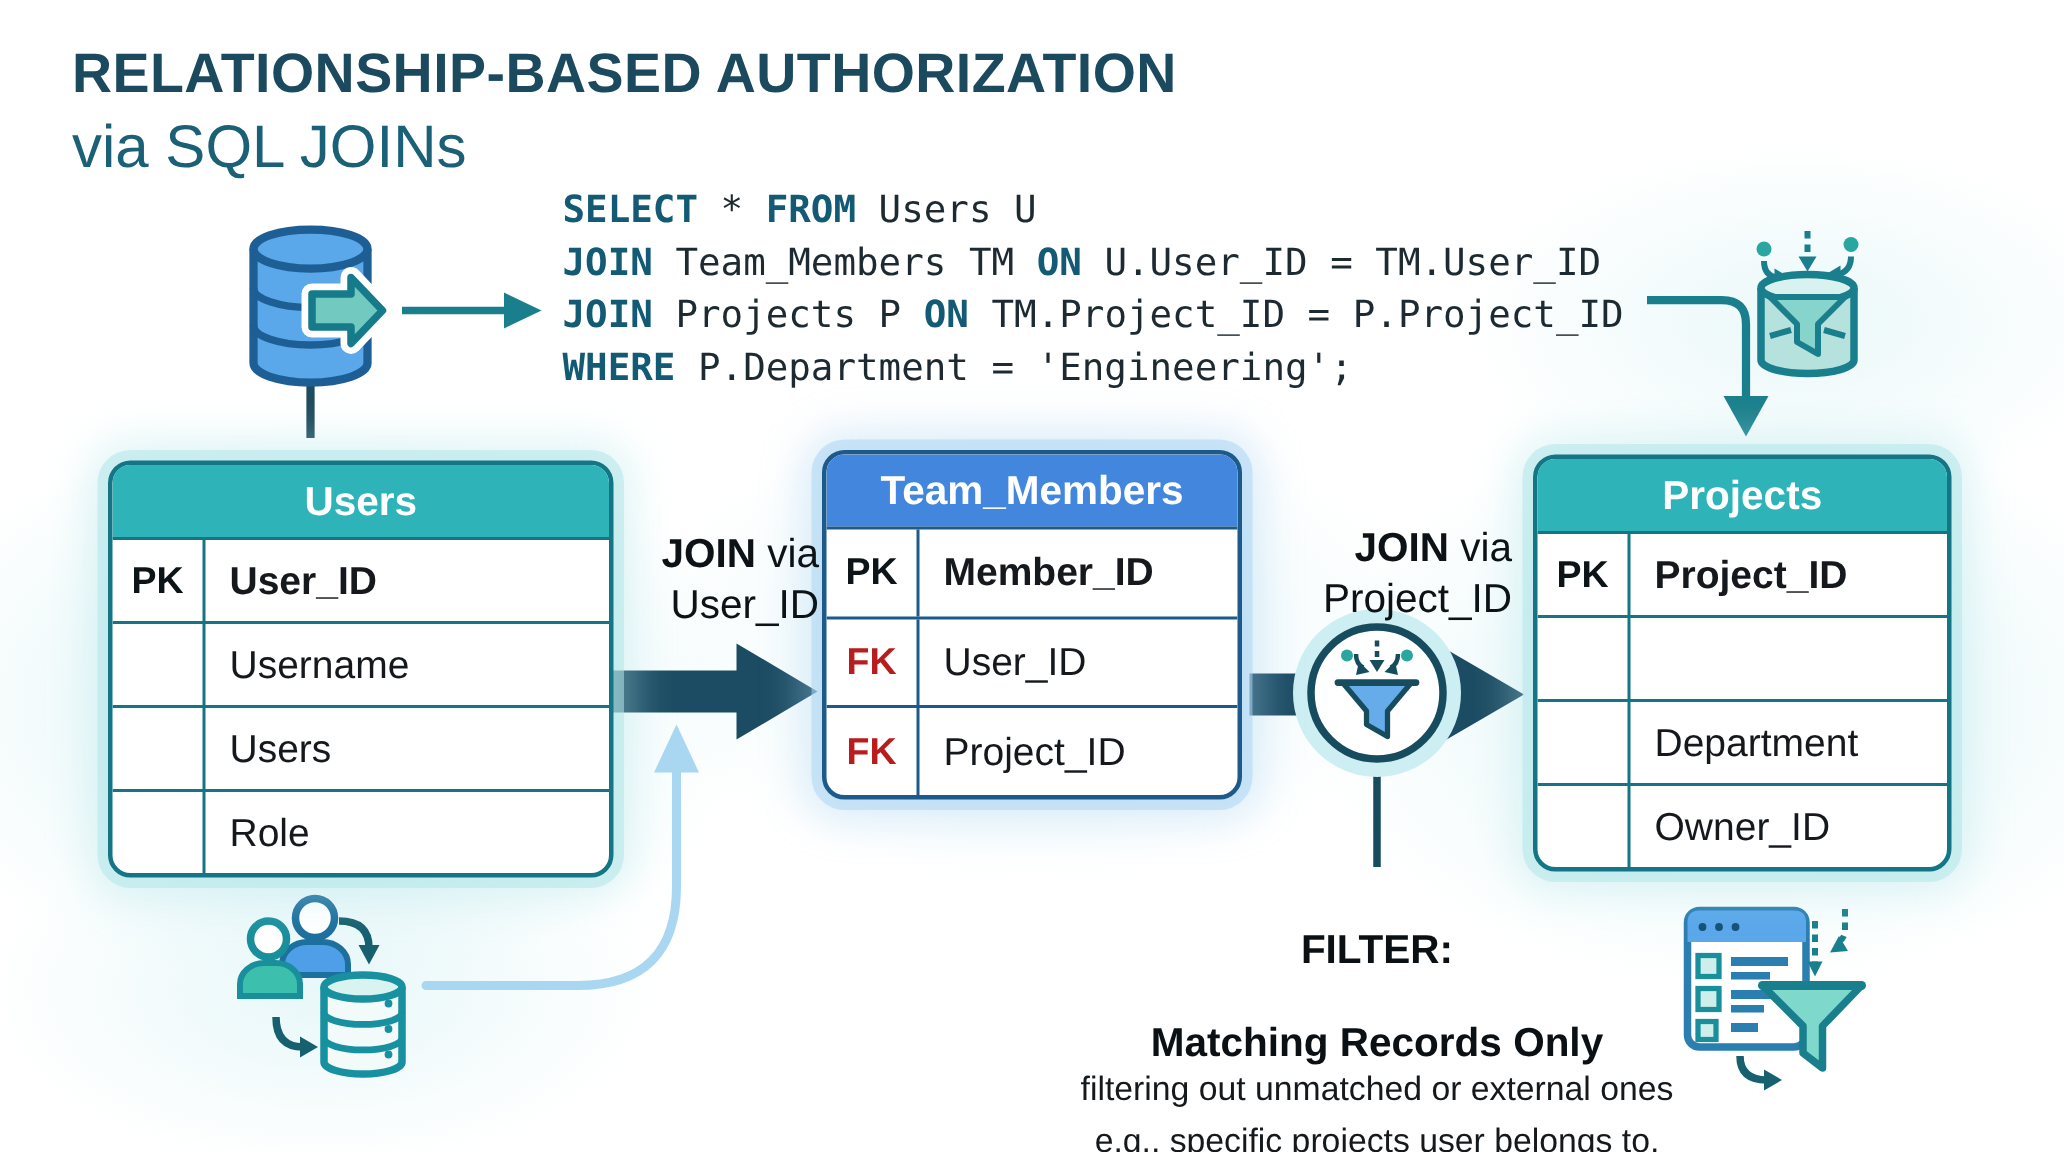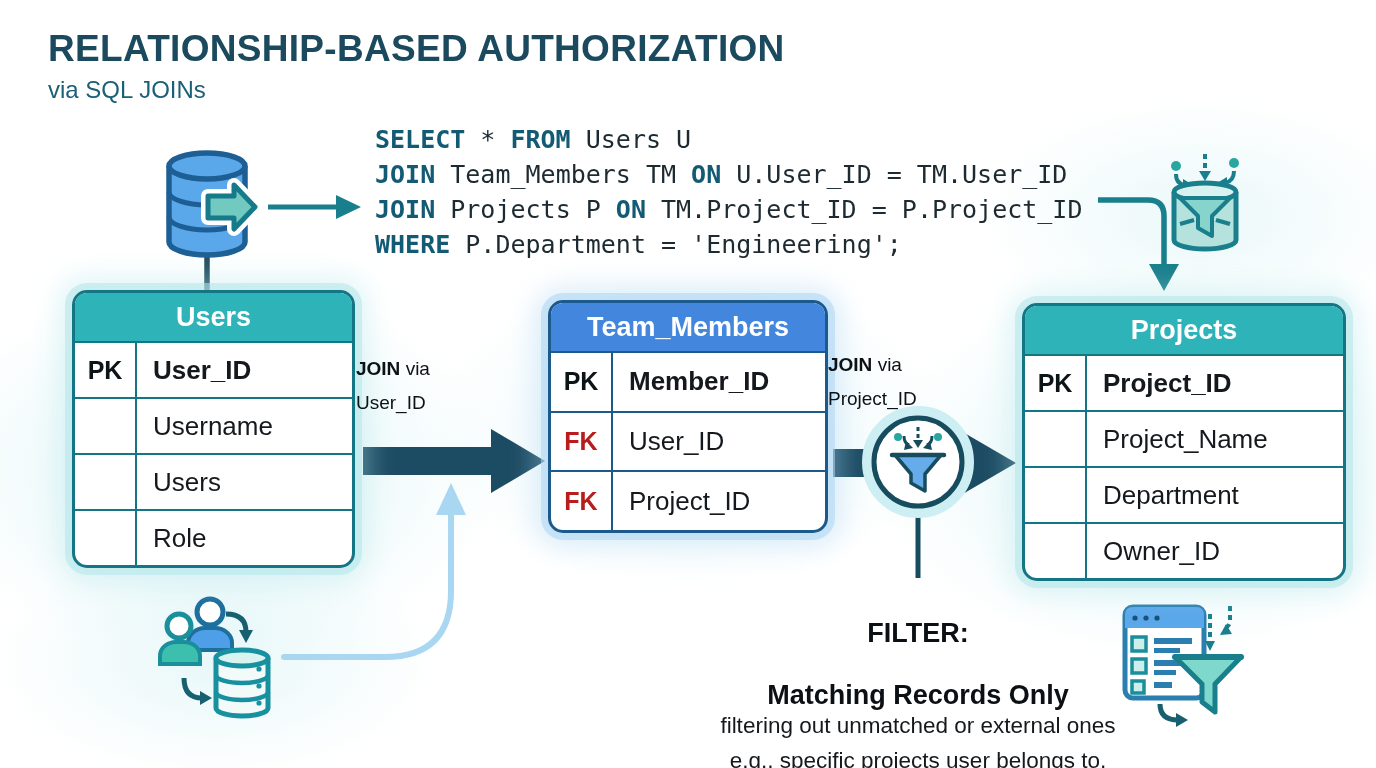--- a/index.html
+++ b/index.html
@@ -12,21 +12,21 @@
       radial-gradient(380px 230px at 688px 430px, rgba(197,236,240,.38), rgba(255,255,255,0) 70%),
       radial-gradient(320px 170px at 1200px 215px, rgba(197,236,240,.35), rgba(255,255,255,0) 70%),
       radial-gradient(320px 170px at 215px 660px, rgba(197,236,240,.4), rgba(255,255,255,0) 70%),
       #ffffff;
   }
   .title {
     position:absolute; left:48px; top:28px; font-size:37px; font-weight:800;
     letter-spacing:.3px; color:var(--title,#1b4a5e); white-space:nowrap;
   }
   .subtitle {
-    position:absolute; left:48px; top:76px; font-size:24px; font-weight:400;
+    position:absolute; left:48px; top:76px; font-size:40px; font-weight:400;
     color:var(--subtitle,#1a6076);
   }
   .sql {
     position:absolute; left:375px; top:122px;
     font-family:"DejaVu Sans Mono", monospace; font-size:25px; line-height:35px;
     color:var(--sql-text,#1d2a31); white-space:pre;
   }
   .sql .kw { font-weight:700; color:var(--sql-keyword,#135a74); }
 
   .db-table {
@@ -50,25 +50,25 @@
     width:60px; flex:0 0 60px; display:flex; align-items:center; justify-content:center;
     border-right:2.5px solid var(--teal-border,#147585);
     font-size:25px; font-weight:700; color:#0d1418;
   }
   .db-table.blue .db-key { border-right-color:var(--blue-border,#1c5a8c); }
   .db-key.fk { color:#b91c1c; }
   .db-field { flex:1; display:flex; align-items:center; padding-left:16px;
     font-size:26px; color:#15191d; }
   .db-field.bold { font-weight:700; }
 
-  #table-users    { left:72px;  top:290px; width:283px; height:278px; }
+  #table-users    { left:72px;  top:307px; width:337px; height:278px; }
   #table-team     { left:548px; top:300px; width:280px; height:233px; }
-  #table-projects { left:1022px;top:303px; width:324px; height:278px; }
-
-  .join-label { position:absolute; text-align:left; font-size:19px; line-height:34px; color:#0c1216; }
+  #table-projects { left:1022px;top:303px; width:279px; height:278px; }
+
+  .join-label { position:absolute; text-align:right; font-size:27px; line-height:34px; color:#0c1216; }
   .join-label b { font-weight:700; }
   #join1 { left:356px; top:352px; width:190px; }
   #join2 { left:828px; top:348px; width:180px; }
 
   .filter-label { position:absolute; left:672px; top:588px; width:492px; text-align:center; }
   .filter-title, .filter-sub { font-size:27px; font-weight:700; color:#0b1014; line-height:34px;margin-top:28px; }
   .filter-note { font-size:22.5px; color:#15191c; line-height:28px; }
   .filter-note.first { margin-top:7px; }
 
   .connectors, .icon { position:absolute; pointer-events:none; }
@@ -238,21 +238,20 @@
     <div class="db-head">
         <span>Projects</span>
       </div>
     <div class="db-body">
         <div class="db-row">
           <div class="db-key">PK</div>
           <div class="db-field bold">Project_ID</div>
         </div>
         <div class="db-row">
           <div class="db-key"></div>
-          <div class="db-field">Project_Name</div>
         </div>
         <div class="db-row">
           <div class="db-key"></div>
           <div class="db-field">Department</div>
         </div>
         <div class="db-row">
           <div class="db-key"></div>
           <div class="db-field">Owner_ID</div>
         </div>
       </div>

